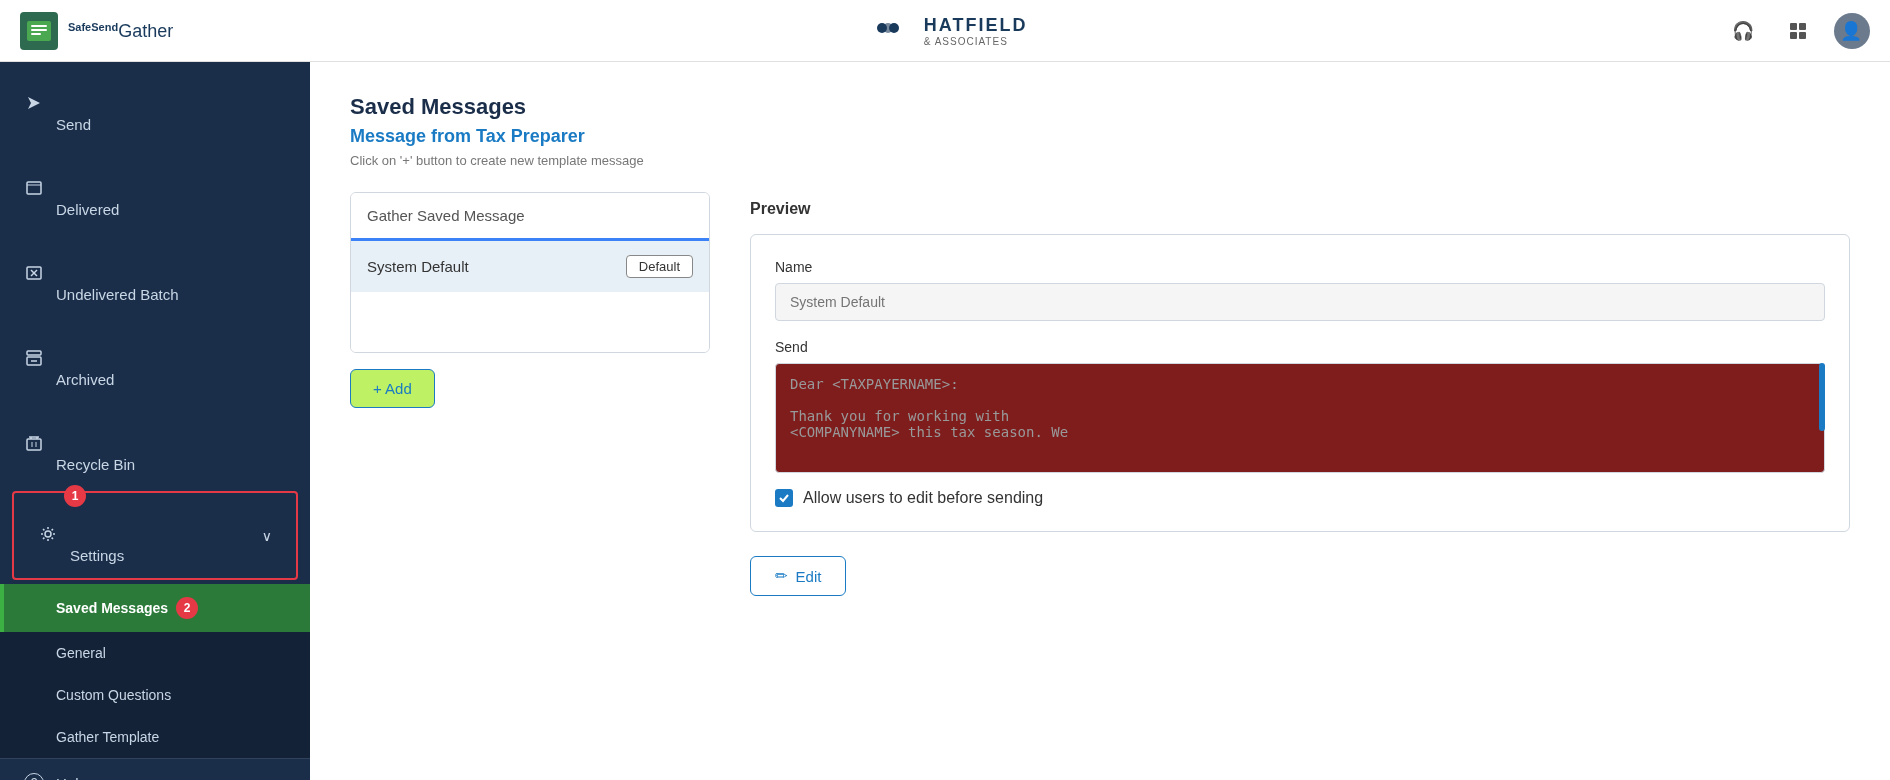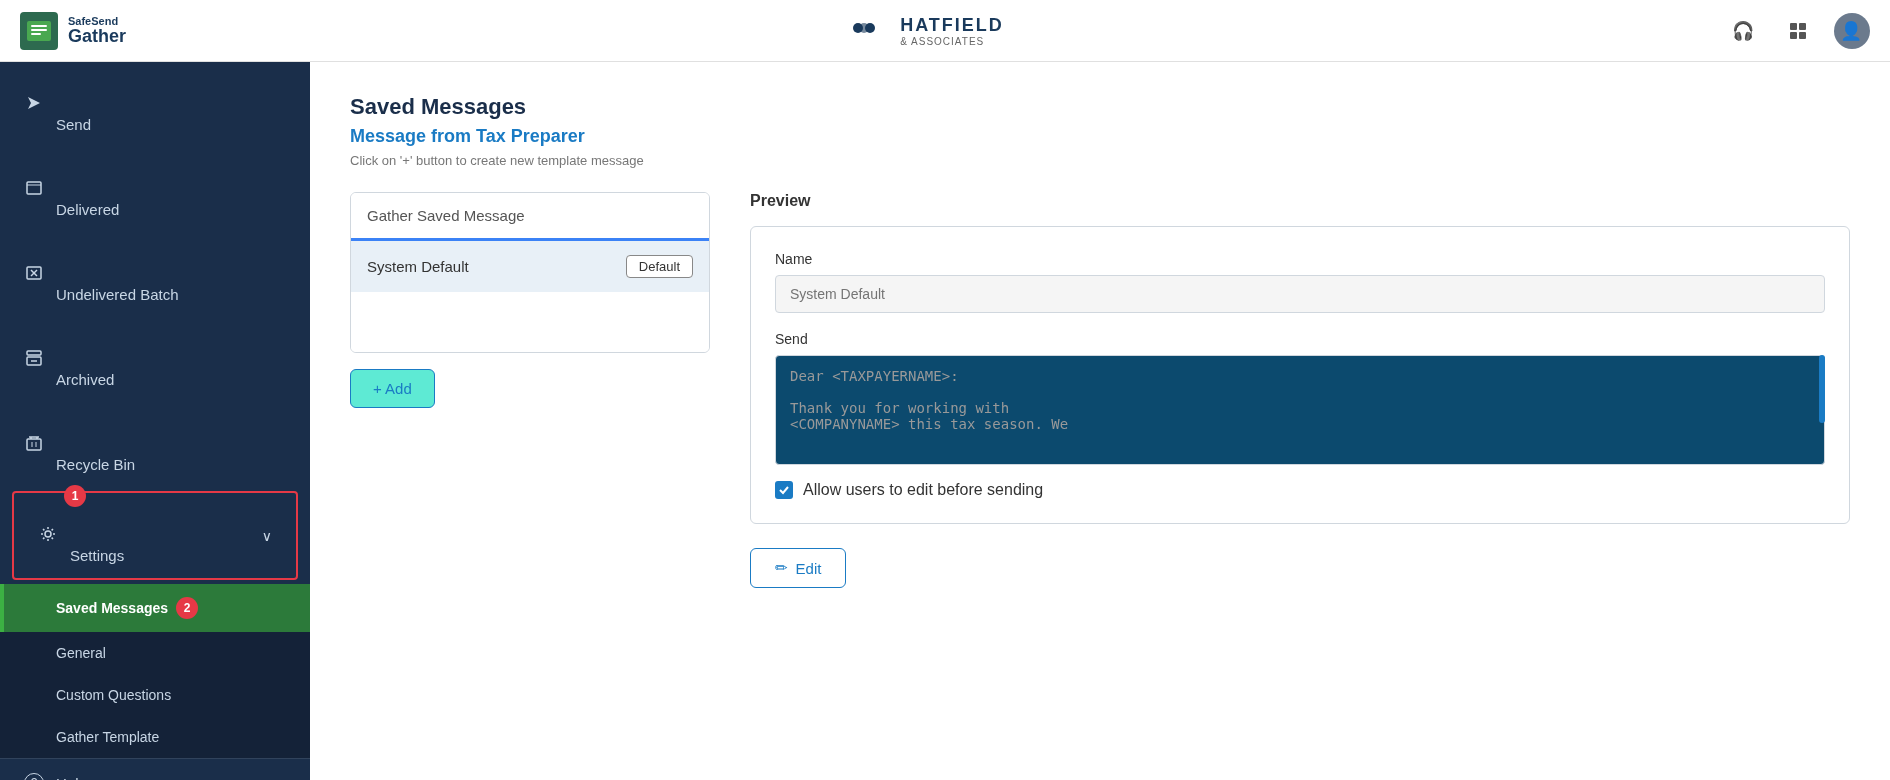--- a/index.html
+++ b/index.html
@@ -7,23 +7,23 @@
 
     
     .top-header {
       display: flex; align-items: center; justify-content: space-between;
       background: #fff; height: 62px; padding: 0 20px;
       border-bottom: 1px solid #e0e0e0; flex-shrink: 0;
     }
     .logo-area { display: flex; align-items: center; gap: 10px; }
     .logo-icon { width: 38px; height: 38px; background: #2d6a4f; border-radius: 4px; display: flex; align-items: center; justify-content: center; }
     .logo-icon svg { width: 28px; height: 28px; }
-    .logo-text { display: flex; flex-direction: column; line-height: 1; }
+    .logo-text { display: flex; flex-direction: row; line-height: 1; }
     .logo-text-safe { font-size: 11px; color: #1a3a5c; font-weight: 600; }
-    .logo-text-gather { font-size: 18px; color: #1a3a5c; font-weight: 700; }
+    .logo-text-gather { font-size: 18px; color: #1a3a5c; font-weight: 400; }
     .company-logo { display: flex; align-items: center; gap: 20px; }
     .company-logo-icon { color: #1a3a5c; font-size: 20px; }
     .header-right { display: flex; align-items: center; gap: 18px; }
     .header-icon { width: 36px; height: 36px; border-radius: 50%; display: flex; align-items: center; justify-content: center; cursor: pointer; color: #555; font-size: 18px; }
     .avatar-icon { background: #6b7a8d; color: #fff; font-size: 18px; }
 
     
     .main-layout { display: flex; flex: 1; overflow: hidden; }
 
     
@@ -96,42 +96,42 @@
       display: flex; align-items: center; justify-content: space-between;
       padding: 14px 16px; background: #e8f0f7; cursor: pointer;
     }
     .message-item-name { font-size: 15px; color: #333; }
     .default-badge {
       border: 1px solid #888; border-radius: 4px; padding: 3px 12px; font-size: 13px; color: #333; background: #fff;
     }
     .message-list-empty { padding: 24px 16px; background: #fff; min-height: 60px; }
 
     .add-btn {
-      border: 1px solid #1a7bc4; color: #1a7bc4; background: #5eead4;
+      border: 1px solid #1a7bc4; color: #1a7bc4; background: #bef264;
       padding: 10px 22px; border-radius: 6px; font-size: 15px; cursor: pointer;
       display: flex; align-items: center; gap: 6px;
     }
 
     
-    .right-panel { flex: 1; }
+    .right-panel { flex: 1; margin-top: 8px; }
     .preview-label { font-size: 16px; font-weight: 600; color: #333; margin-bottom: 16px; }
     .preview-card {
       border: 1px solid #d0d7de; border-radius: 6px; padding: 24px; background: #fff;
     }
     .field-label { font-size: 14px; color: #333; font-weight: 500; margin-bottom: 8px; }
     .field-input {
       width: 100%; border: 1px solid #d0d7de; border-radius: 4px;
       padding: 10px 14px; font-size: 14px; color: #999; background: #f5f5f5;
       margin-bottom: 18px; outline: none;
     }
     .body-label { font-size: 14px; color: #333; font-weight: 500; margin-bottom: 8px; }
     .body-textarea-wrapper { position: relative; }
     .body-textarea {
       width: 100%; border: 1px solid #d0d7de; border-radius: 4px;
-      padding: 12px 14px; font-size: 14px; color: #999; background: #0c4a6e;
+      padding: 12px 14px; font-size: 14px; color: #999; background: #7f1d1d;
       resize: none; outline: none; height: 110px; overflow: hidden;
     }
     .scrollbar-indicator {
       position: absolute; right: 0; top: 0; width: 6px; height: 60%;
       background: #1a7bc4; border-radius: 3px;
     }
     .checkbox-row { display: flex; align-items: center; gap: 10px; margin-top: 12px; }
     .checkbox-custom {
       width: 18px; height: 18px; background: #1a7bc4; border-radius: 3px;
       display: flex; align-items: center; justify-content: center; flex-shrink: 0;

